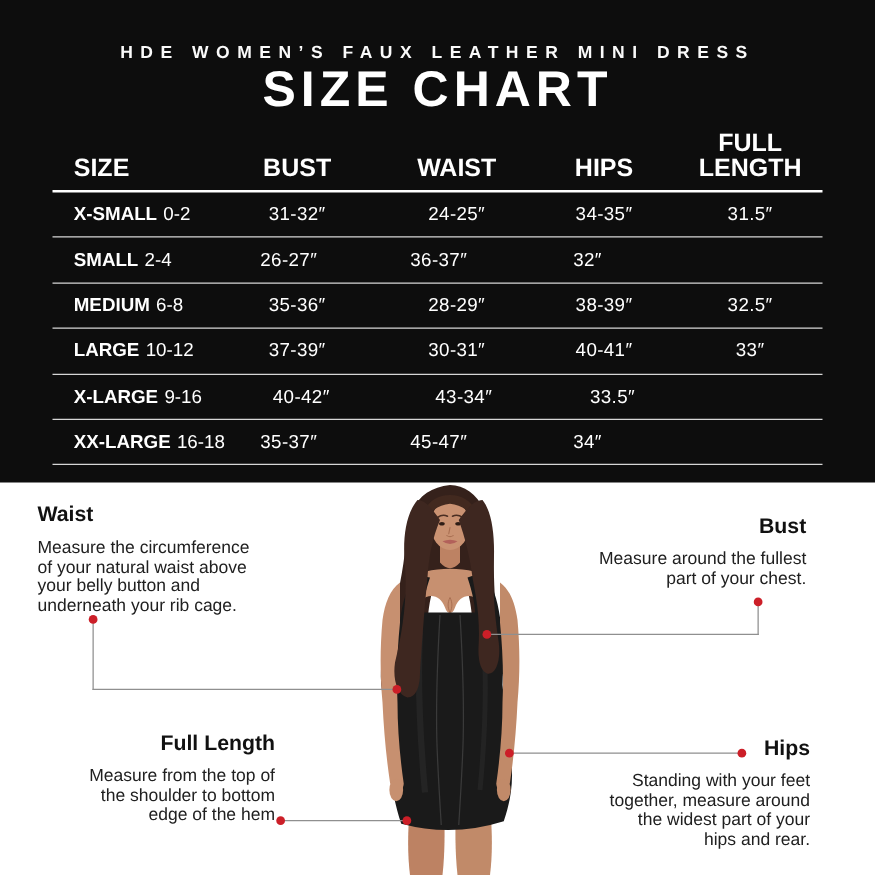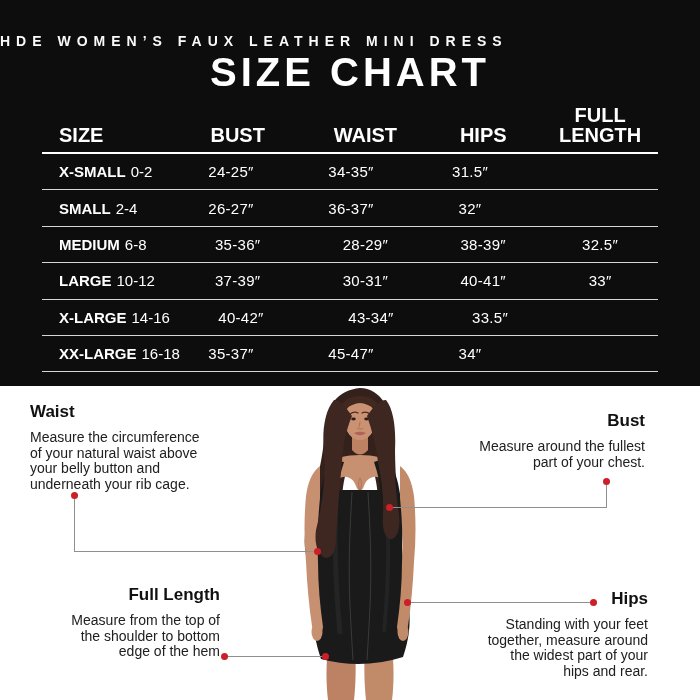--- a/index.html
+++ b/index.html
@@ -3,21 +3,21 @@
 <meta charset="utf-8">
 <style>
   html,body{margin:0;padding:0;background:#fff;}
   .stage{
     position:relative;width:700px;height:700px;overflow:hidden;
     font-family:"Liberation Sans","DejaVu Sans",sans-serif;
     background:#ffffff;
   }
   
   .top-panel{position:absolute;left:0;top:0;width:700px;height:386px;background:#0d0d0d;color:#fff;}
-  .brand{position:absolute;left:0;top:33px;width:700px;text-align:left;
+  .brand{position:absolute;left:0;top:33px;width:700px;text-align:center;
          font-size:14px;font-weight:700;letter-spacing:6px;color:#fafafa;white-space:nowrap;}
   .title{position:absolute;left:0;top:50px;width:700px;text-align:center;margin:0;
          font-size:40px;font-weight:800;letter-spacing:4px;color:#ffffff;white-space:nowrap;}
   .thead{position:absolute;left:42px;top:96px;width:616px;height:56px;
          display:flex;align-items:flex-end;padding-bottom:7px;box-sizing:border-box;
          font-weight:700;font-size:20px;line-height:20px;}
   .tbody{position:absolute;left:42px;top:152px;width:616px;border-top:2px solid #ffffff;}
   .trow{display:flex;align-items:center;height:35.4px;border-bottom:1px solid #d6d6d6;font-size:15px;}
   .c-size{width:118px;text-align:left;padding-left:6px;box-sizing:border-box;white-space:nowrap;margin-left:11px;}
   .c-bust{width:140px;text-align:center;}
@@ -56,20 +56,21 @@
       <div class="c-size">SIZE</div>
       <div class="c-bust">BUST</div>
       <div class="c-waist">WAIST</div>
       <div class="c-hips">HIPS</div>
       <div class="c-full">FULL LENGTH</div>
     </div>
 
     <div class="tbody">
       <div class="trow">
         <div class="c-size"><span class="sz-name">X-SMALL</span><span class="sz-range">0-2</span></div>
+        <div class="c-bust meas">31-32″</div>
         <div class="c-waist meas">24-25″</div>
         <div class="c-hips meas">34-35″</div>
         <div class="c-full meas">31.5″</div>
       </div>
       <div class="trow">
         <div class="c-size"><span class="sz-name">SMALL</span><span class="sz-range">2-4</span></div>
         <div class="c-waist meas">26-27″</div>
         <div class="c-hips meas">36-37″</div>
         <div class="c-full meas">32″</div>
       </div>
@@ -81,21 +82,21 @@
         <div class="c-full meas">32.5″</div>
       </div>
       <div class="trow">
         <div class="c-size"><span class="sz-name">LARGE</span><span class="sz-range">10-12</span></div>
         <div class="c-bust meas">37-39″</div>
         <div class="c-waist meas">30-31″</div>
         <div class="c-hips meas">40-41″</div>
         <div class="c-full meas">33″</div>
       </div>
       <div class="trow">
-        <div class="c-size"><span class="sz-name">X-LARGE</span><span class="sz-range">14-16</span></div>
+        <div class="c-size"><span class="sz-name">X-LARGE</span><span class="sz-range">9-16</span></div>
         <div class="c-bust meas">40-42″</div>
         <div class="c-waist meas">43-34″</div>
         <div class="c-full meas">33.5″</div>
       </div>
       <div class="trow">
         <div class="c-size"><span class="sz-name">XX-LARGE</span><span class="sz-range">16-18</span></div>
         <div class="c-waist meas">35-37″</div>
         <div class="c-hips meas">45-47″</div>
         <div class="c-full meas">34″</div>
       </div>

